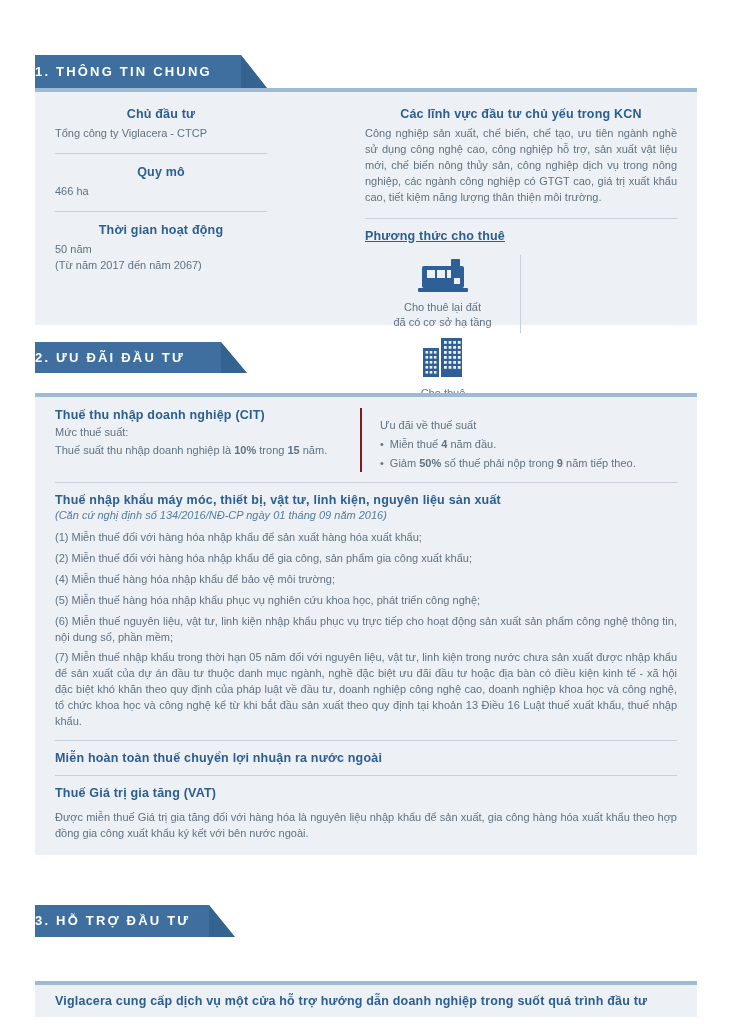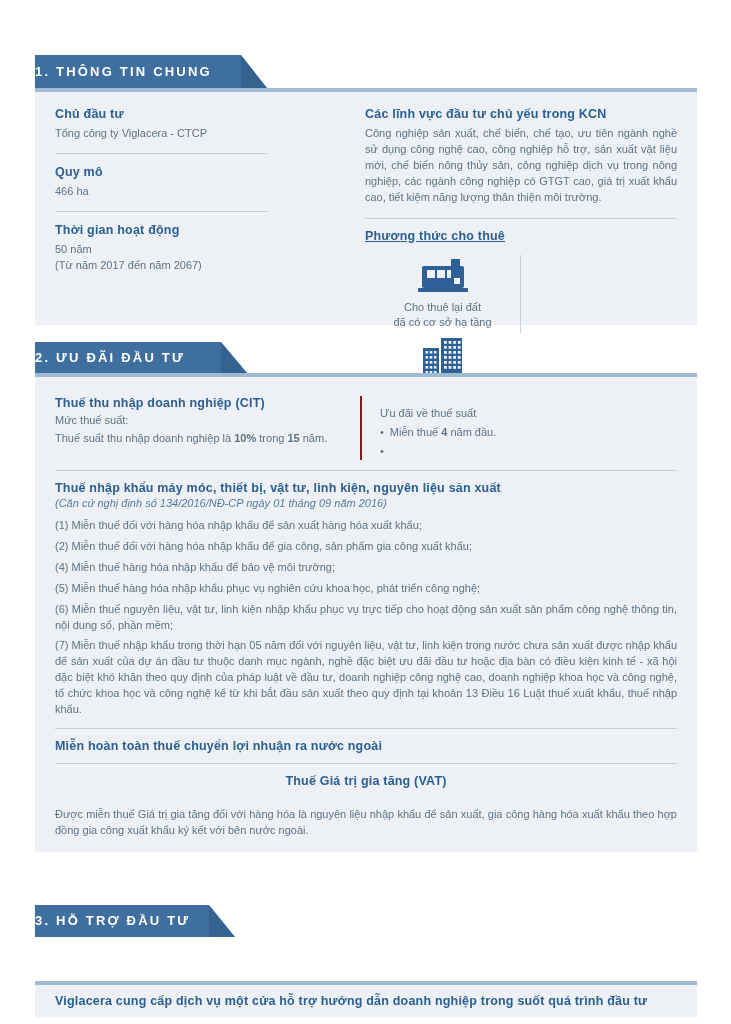--- a/index.html
+++ b/index.html
@@ -30,45 +30,45 @@
   .just { text-align:justify; }
   .divider { border:none; border-top:1px solid #c8d1d9; }
   .b { font-weight:bold; }
 
   
   #s1-banner { top:55px; width:232px; }
   #s1-panel { top:88px; height:237px; padding:12px 20px 14px; display:flex; }
   .col-left { width:212px; flex:none; }
   .col-left .divider { margin:11px 0; }
   .col-right { margin-left:98px; width:312px; flex:none; }
-  .field-label { margin:3px 0 5px; font-size:12.5px; }
+  .field-label { margin:3px 0 5px; font-size:12.5px;text-align:center; }
   .lease-head { margin:10px 0 12px;text-decoration:underline; }
   .col-right .divider { margin:12px 0 0; }
   .lease-row { display:flex;flex-direction:column; }
   .lease-cell { width:50%; text-align:center; padding:2px 4px 4px; }
   .lease-cell:first-child { border-right:1px solid #c8d1d9; }
   .lease-cell svg { display:block; margin:0 auto 7px; }
   .lease-label { font-size:11px; line-height:1.35; }
 
   
   #s2-banner { top:342px; height:31px; line-height:31px; width:212px; }
-  #s2-panel { top:373px; padding:19px 20px 13px; }
+  #s2-panel { top:393px; padding:11px 20px 13px; }
   .cit-row { display:flex; }
   .cit-left { width:305px; flex:none; padding-right:20px; }
   .cit-right { flex:1; border-left:2px solid #7f1d1d; padding-left:18px; padding-top:10px; }
   .cit-title { margin-bottom:3px; }
   .mt2 { margin-top:2px; }
   .bullet-line { display:flex; margin-top:3px; }
   .bullet-dot { margin-right:6px; }
   .hr-full { margin:10px 0; }
   .note { font-size:11px; font-style:italic; color:#567b9f; margin:2px 0 9px; }
   .item { margin:0 0 5px; }
   .item:last-child { margin-bottom:0; }
   .solo-heading { margin:1px 0; }
-  .vat-title { margin-bottom:19px;text-align:center; }
+  .vat-title { margin-bottom:10px; }
 
   
   #s3-banner { top:905px; height:32px; line-height:32px; width:200px; }
   #s3-panel { top:937px; height:28px; display:flex; align-items:center; padding:16px 20px;margin-top:44px; }
 </style>
 </head>
 <body>
 
 <div class="page">
 
@@ -174,20 +174,21 @@
         <div class="body-text mt2"><span>Thuế suất thu nhập doanh nghiệp là </span><span class="b">10%</span><span> trong </span><span class="b">15</span><span> năm.</span></div>
       </div>
       <div class="cit-right">
         <div class="body-text">Ưu đãi về thuế suất</div>
         <div class="body-text bullet-line">
             <span class="bullet-dot">•</span>
             <span><span>Miễn thuế </span><span class="b">4</span><span> năm đầu.</span></span>
           </div>
         <div class="body-text bullet-line">
             <span class="bullet-dot">•</span>
+            <span><span>Giảm </span><span class="b">50%</span><span> số thuế phải nộp trong </span><span class="b">9</span><span> năm tiếp theo.</span></span>
           </div>
       </div>
     </div>
 
     <hr class="divider hr-full">
 
     <div>
       <div class="heading">Thuế nhập khẩu máy móc, thiết bị, vật tư, linh kiện, nguyên liệu sản xuất</div>
       <div class="note">(Căn cứ nghị định số 134/2016/NĐ-CP ngày 01 tháng 09 năm 2016)</div>
       <p class="body-text item just">(1) Miễn thuế đối với hàng hóa nhập khẩu để sản xuất hàng hóa xuất khẩu;</p>

